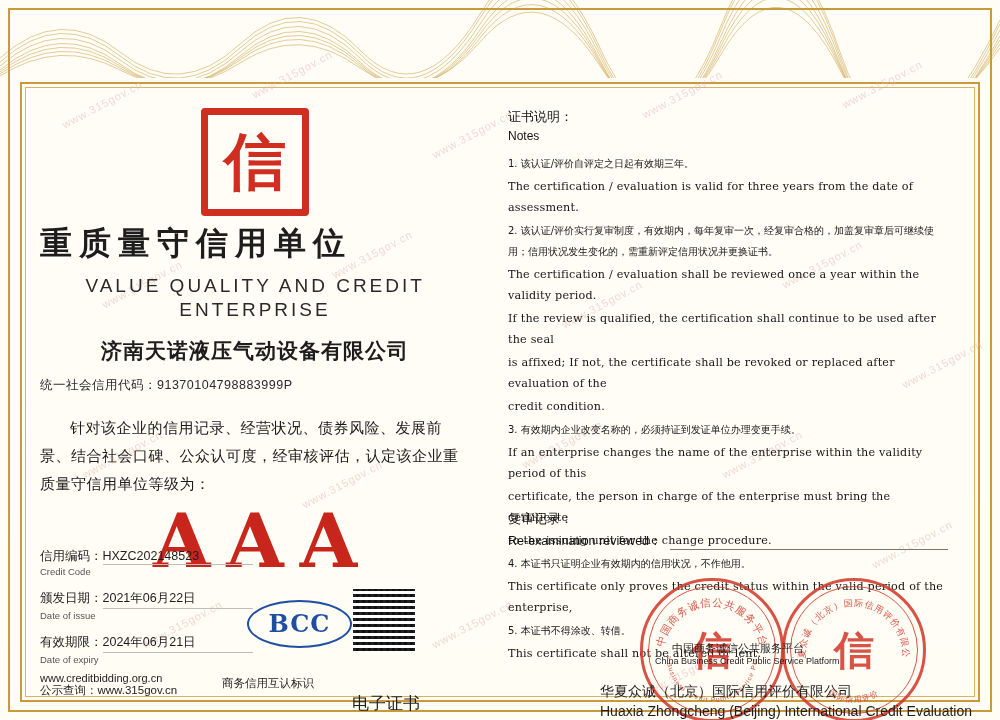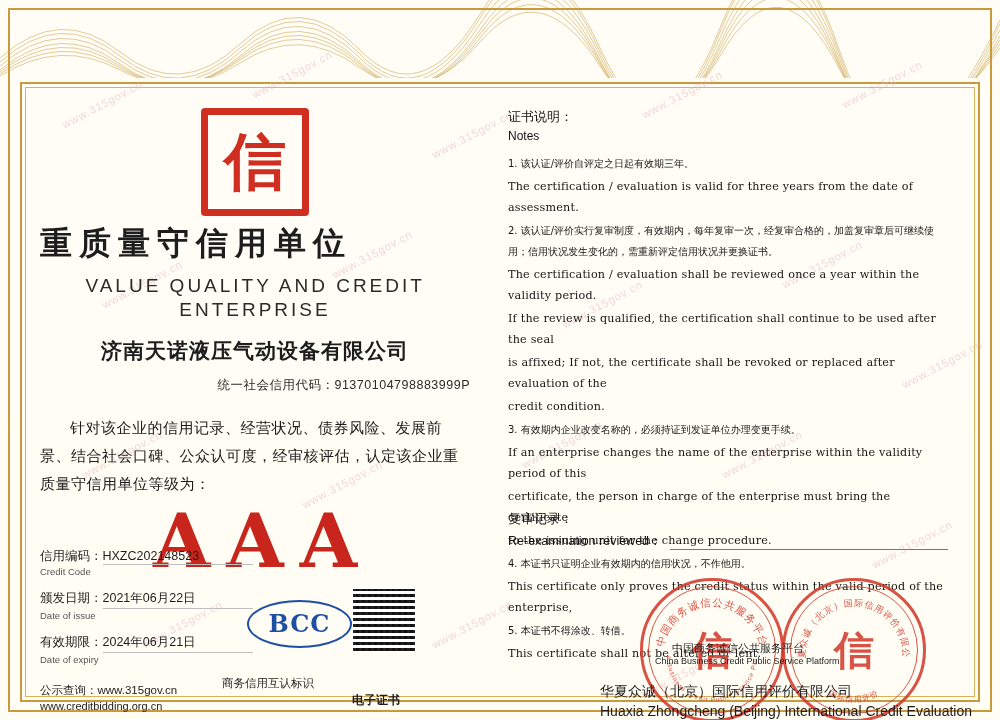--- a/index.html
+++ b/index.html
@@ -88,21 +88,21 @@
   .company{
     text-align:center;
     font-size:21px;
     color:#1d1d1d;
     margin-top:16px;
     letter-spacing:1px;
     font-family:"DejaVu Sans", sans-serif;
     font-weight:bold;
   }
   .uscc{
-    text-align:right;
+    text-align:left;
     font-size:12.5px;
     color:#2b2b2b;
     margin-top:12px;
     letter-spacing:.5px;
   }
   .body-cn{
     margin-top:20px;
     font-size:15px;
     line-height:28px;
     color:#1b1b1b;
@@ -129,21 +129,21 @@
   .meta .en{font-size:9.5px;color:#555;margin-top:1px;}
   .meta .under{
     display:inline-block;min-width:150px;
     border-bottom:1px solid #bdbdbd;
     padding-bottom:1px;
   }
   .query{
     position:absolute;left:40px;top:683px;font-size:11.5px;color:#1d1d1d;
   }
   .query2{
-    position:absolute;left:40px;top:700px;font-size:11px;color:#1d1d1d;
+    position:absolute;left:40px;top:672px;font-size:11px;color:#1d1d1d;
   }
 
   
   .bcc{
     position:absolute;left:247px;top:600px;
     width:105px;height:48px;
   }
   .bcc .oval{
     position:absolute;inset:0;
     border:2px solid #1f4fa3;
@@ -161,21 +161,21 @@
   }
   .qr{
     position:absolute;left:352px;top:588px;width:62px;height:62px;
     background:
       repeating-linear-gradient(0deg,#111 0 3px,#fff 3px 6px),
       repeating-linear-gradient(90deg,#111 0 3px,transparent 3px 6px);
     background-blend-mode:screen;
     border:1px solid #fff;
   }
   .qr-label{
-    position:absolute;left:352px;top:692px;font-size:12px;color:#1d1d1d;font-weight:bold;
+    position:absolute;left:352px;top:692px;font-size:17px;color:#1d1d1d;
   }
 
   
   .right{
     position:absolute;left:508px;top:108px;width:440px;
   }
   .right .h-cn{font-size:13px;color:#141414;margin-bottom:3px;}
   .right .h-en{font-size:12px;color:#141414;margin-bottom:10px;}
   .right p{
     margin:0 0 2px 0;

